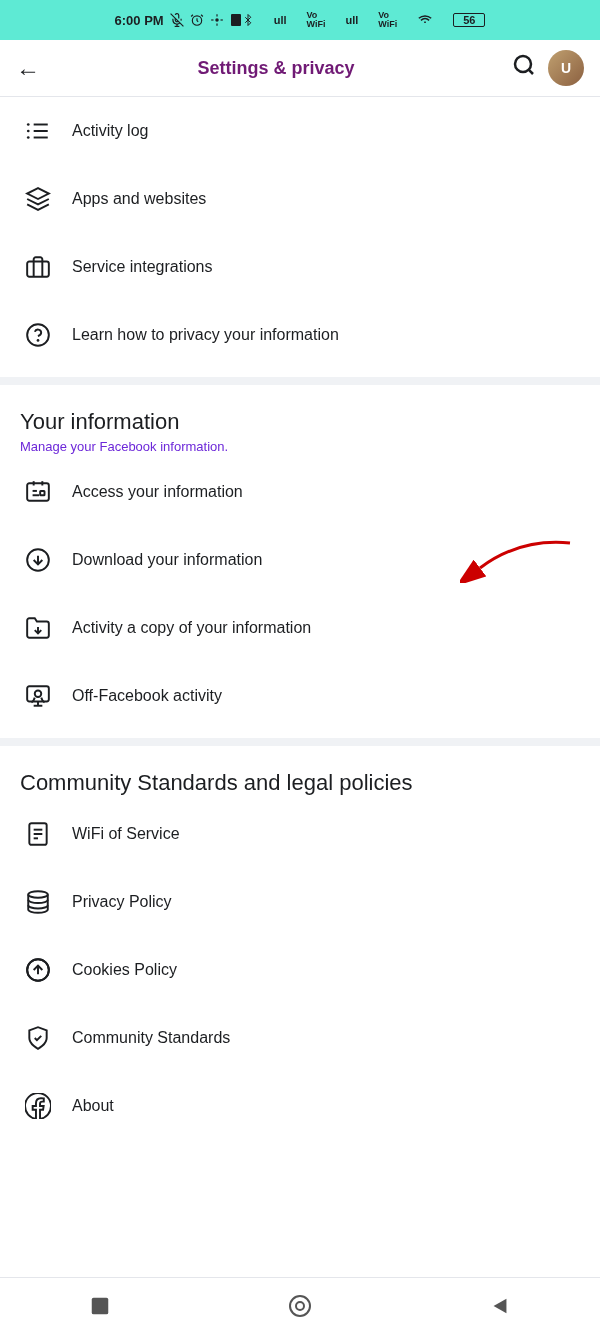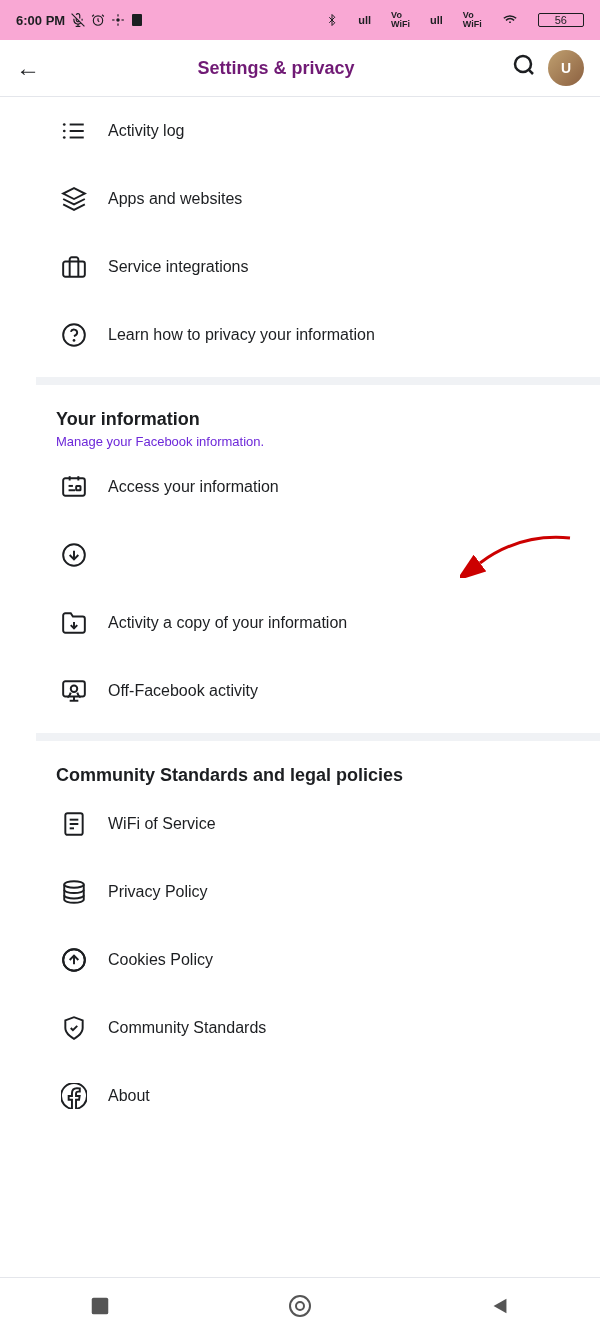--- a/index.html
+++ b/index.html
@@ -7,23 +7,23 @@
       width: 600px;
       min-height: 1333px;
       background: #fff;
       font-family: 'Helvetica Neue', Arial, sans-serif;
       color: #1c1e21;
       overflow-x: hidden;
     }
 
     
     .status-bar {
-      background: #f9a8d4;
-      display: flex;
-      justify-content: space-between;
+      background: #5eead4;
+      display: flex;
+      justify-content: center;
       align-items: center;
       padding: 8px 16px;
       height: 40px;
     }
     .status-left {
       font-size: 13px;
       font-weight: 600;
       display: flex;
       align-items: center;
       gap: 6px;
@@ -111,22 +111,22 @@
       height: 8px;
       background: #f0f2f5;
       margin: 8px 0;
     }
 
     
     .section-header {
       padding: 16px 20px 4px 20px;
     }
     .section-title {
-      font-size: 18px;
-      font-weight: 700;
+      font-size: 22px;
+      font-weight: 400;
       color: #1c1e21;
     }
     .section-subtitle {
       font-size: 13px;
       color: #6d28d9;
       margin-top: 4px;
     }
 
     
     .arrow-container {
@@ -155,21 +155,20 @@
     }
     .nav-btn {
       display: flex;
       align-items: center;
       justify-content: center;
       cursor: pointer;
     }
 
     .content {
       padding-bottom: 70px;
-      padding-left: 36px;
     }
   </style>
 </head>
 <body>
 
 <div class="status-bar">
   <div class="status-left">
     <span>6:00 PM</span>
     <svg width="14" height="14" viewBox="0 0 24 24" fill="none" stroke="currentColor" stroke-width="2">
         <line x1="1" y1="1" x2="23" y2="23"></line>
@@ -206,21 +205,21 @@
     <span style="font-size:11px; font-weight:600;">ull</span>
     <span style="font-size:9px; font-weight:700; line-height:1;">Vo<br>WiFi</span>
 
     <svg width="16" height="14" viewBox="0 0 24 24" fill="none" stroke="currentColor" stroke-width="2.5">
         <path d="M1.42 9a16 16 0 0 1 21.16 0"></path>
         <path d="M5 12.55a11 11 0 0 1 14.08 0"></path>
         <path d="M10.54 16a4 4 0 0 1 2.92 0"></path>
         <line x1="12" y1="20" x2="12.01" y2="20"></line>
       </svg>
 
-    <span style="font-size:11px; border:1.5px solid #1c1e21; border-radius:2px; padding: 0 16px; font-weight:400;">
+    <span style="font-size:11px; border:1.5px solid #1c1e21; border-radius:2px; padding: 0 9px; font-weight:700;">
       <span>56</span>
     </span>
   </div>
 </div>
 
 <div class="header">
   <span class="back-btn">←</span>
   <span class="header-title">Settings &amp; privacy</span>
   <div class="header-icons">
     <span class="search-icon-btn">
@@ -304,20 +303,21 @@
   </div>
 
   <div class="menu-item arrow-container" style="position:relative;">
     <div class="menu-icon">
       <svg viewBox="0 0 24 24">
           <circle cx="12" cy="12" r="10"></circle>
           <polyline points="8 12 12 16 16 12"></polyline>
           <line x1="12" y1="8" x2="12" y2="16"></line>
         </svg>
     </div>
+    <span class="menu-label">Download your information</span>
 
     <div class="red-arrow">
       <svg width="120" height="50" viewBox="0 0 120 50">
         <defs>
           <marker id="arrowhead" markerWidth="10" markerHeight="7" refX="0" refY="3.5" orient="auto">
             <polygon points="0 0, 10 3.5, 0 7" fill="#cc0000"></polygon>
           </marker>
         </defs>
         <path d="M110 10 Q60 5 20 35" stroke="#cc0000" stroke-width="3" fill="none" marker-end="url(#arrowhead)"></path>
       </svg>

